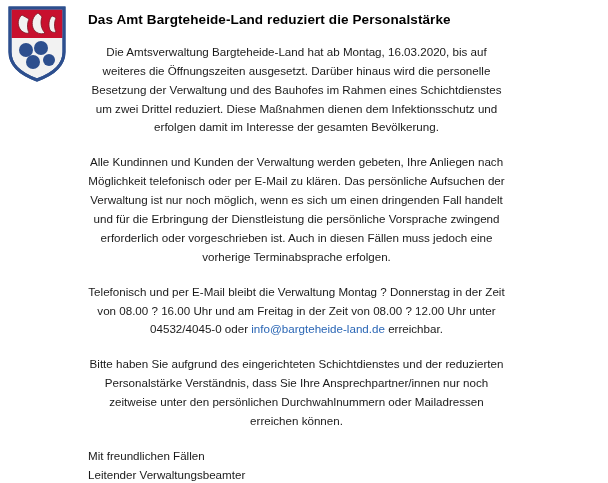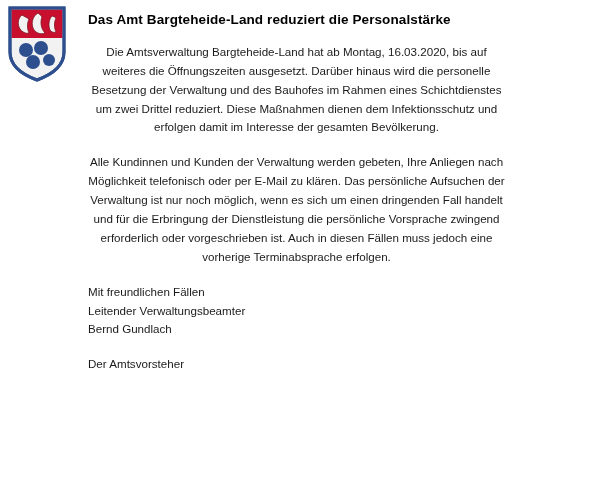--- a/index.html
+++ b/index.html
@@ -88,21 +88,23 @@
   </div>
 
   <div class="content">
 
     <h1 class="title">Das Amt Bargteheide-Land reduziert die Personalstärke</h1>
 
     <p class="para">Die Amtsverwaltung Bargteheide-Land hat ab Montag, 16.03.2020, bis auf weiteres die Öffnungszeiten ausgesetzt. Darüber hinaus wird die personelle Besetzung der Verwaltung und des Bauhofes im Rahmen eines Schichtdienstes um zwei Drittel reduziert. Diese Maßnahmen dienen dem Infektionsschutz und erfolgen damit im Interesse der gesamten Bevölkerung.</p>
 
     <p class="para">Alle Kundinnen und Kunden der Verwaltung werden gebeten, Ihre Anliegen nach Möglichkeit telefonisch oder per E-Mail zu klären. Das persönliche Aufsuchen der Verwaltung ist nur noch möglich, wenn es sich um einen dringenden Fall handelt und für die Erbringung der Dienstleistung die persönliche Vorsprache zwingend erforderlich oder vorgeschrieben ist. Auch in diesen Fällen muss jedoch eine vorherige Terminabsprache erfolgen.</p>
 
+    <p class="para"><span>Telefonisch und per E-Mail bleibt die Verwaltung Montag ? Donnerstag in der Zeit von 08.00 ? 16.00 Uhr und am Freitag in der Zeit von 08.00 ? 12.00 Uhr unter 04532/4045-0 oder </span><a class="mail" href="#">info@bargteheide-land.de</a><span> erreichbar.</span></p>
 
+    <p class="para">Bitte haben Sie aufgrund des eingerichteten Schichtdienstes und der reduzierten Personalstärke Verständnis, dass Sie Ihre Ansprechpartner/innen nur noch zeitweise unter den persönlichen Durchwahlnummern oder Mailadressen erreichen können.</p>
 
     <div class="block-tight">
       <div class="line">Mit freundlichen Fällen</div>
       <div class="line">Leitender Verwaltungsbeamter</div>
       <div class="line">Bernd Gundlach</div>
     </div>
 
     <div class="block-tight">
       <div class="line">Der Amtsvorsteher</div>
 

